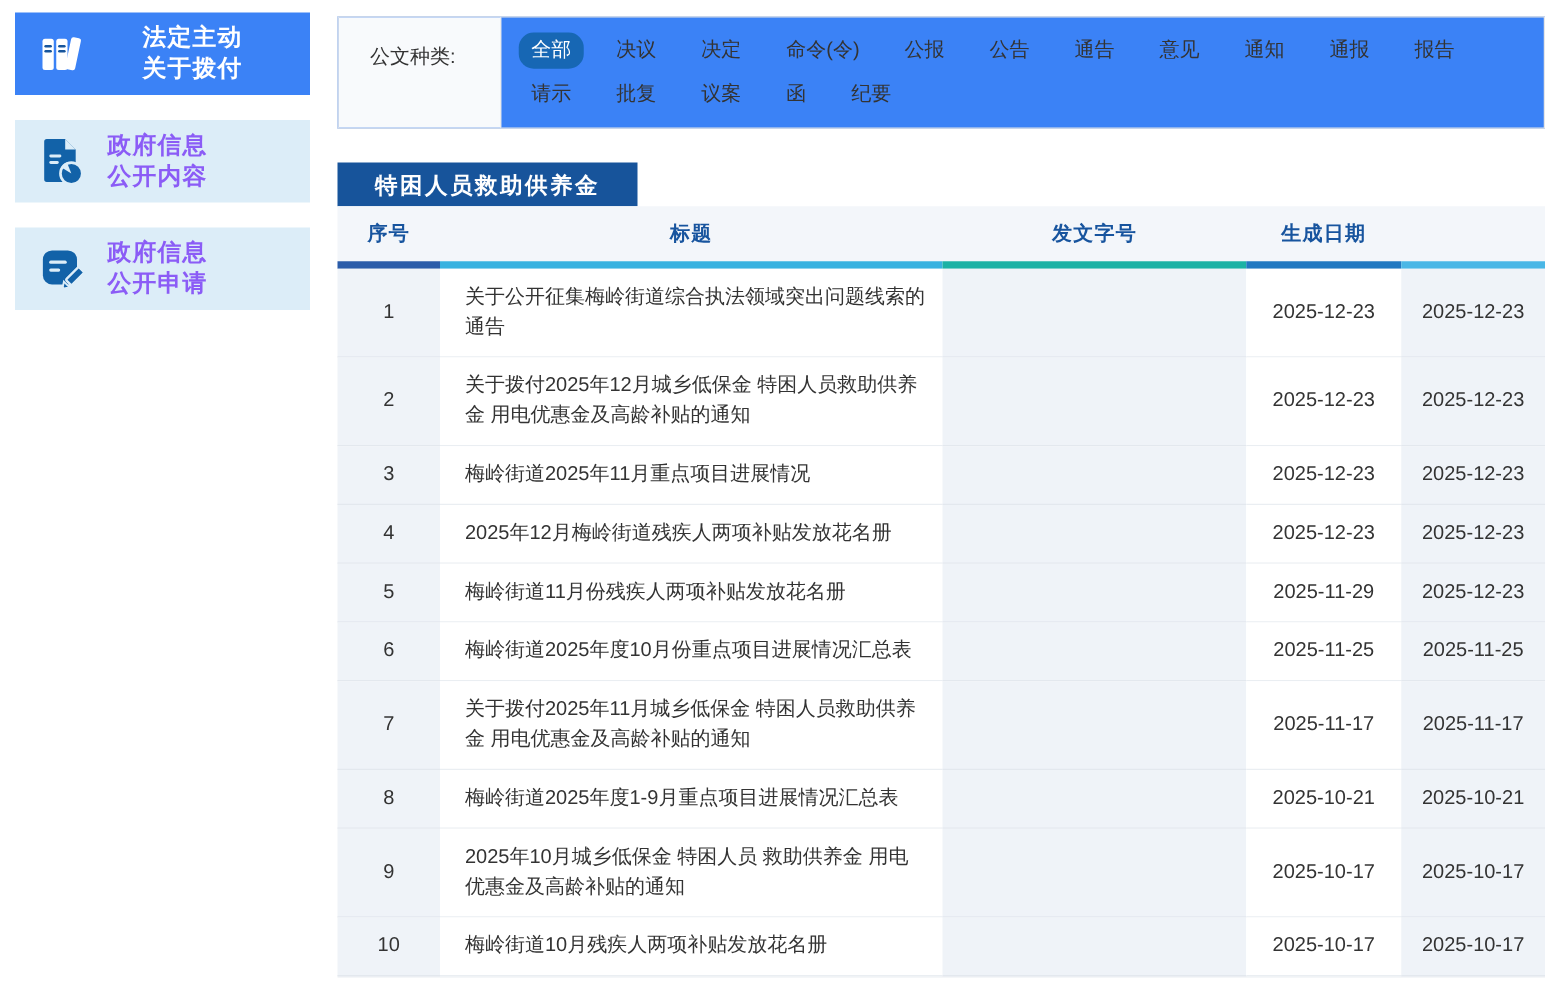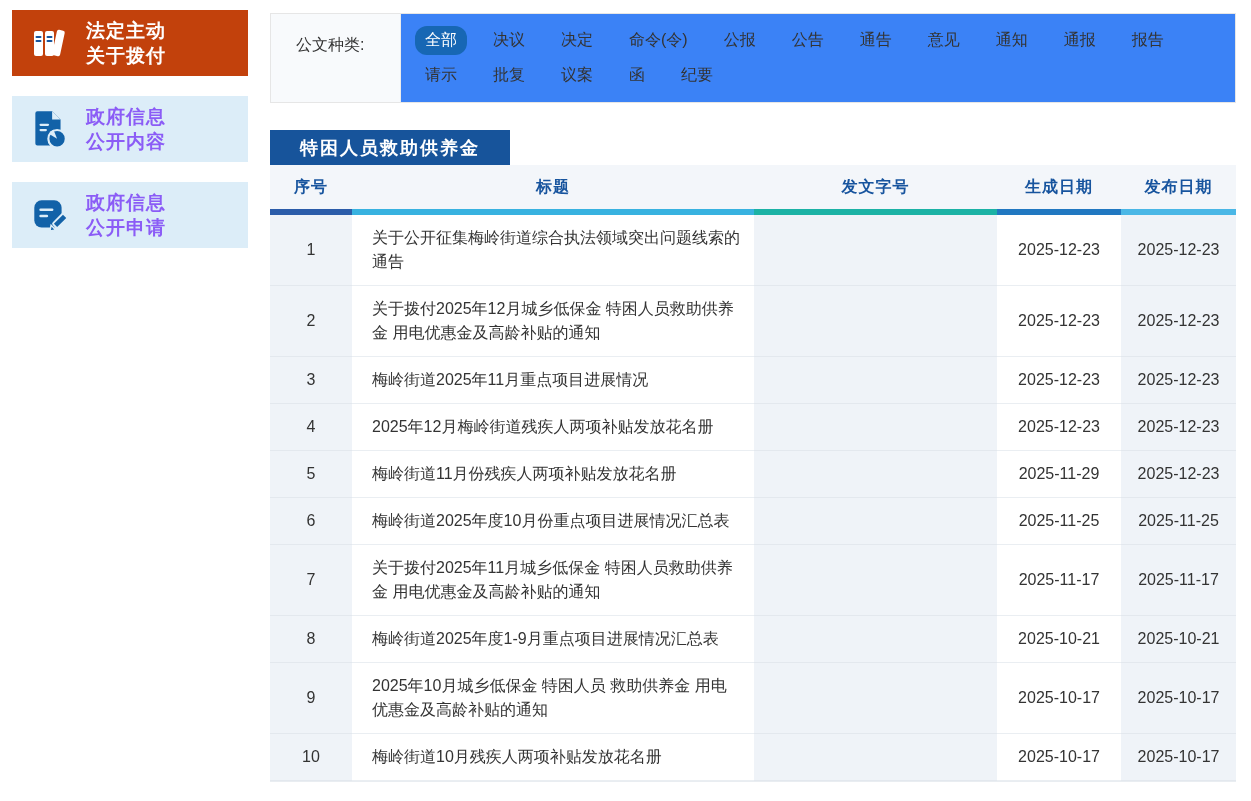--- a/index.html
+++ b/index.html
@@ -8,21 +8,21 @@
     width:1251px; height:801px; position:relative; overflow:hidden;
     font-family:"Liberation Sans","DejaVu Sans",sans-serif; color:#333;
   }
 
   
   .sidebar { position:absolute; left:12px; top:10px; width:236px; }
   .side-item {
     height:66px; margin-bottom:20px; display:flex; align-items:center;
     background:#dcedf8; color:#8b5cf6; cursor:pointer;
   }
-  .side-item.active { background:#c2410c; color:#fff; }
+  .side-item.active { background:#3b82f6; color:#fff;gap:28px; }
   .side-icon { width:74px; display:flex; justify-content:center; align-items:center; flex:0 0 74px; }
   .side-label { font-size:19px; font-weight:600; line-height:25px; letter-spacing:1px; }
 
   
   .main { position:absolute; left:270px; top:0; width:966px; }
 
   
   .filterbar {
     position:absolute; top:13px; left:0; width:966px; min-height:81px;
     border:1px solid #e6e6e6; background:#3b82f6; display:flex;
@@ -169,21 +169,20 @@
   <div class="section-tab">
     <span>特困人员救助供养金</span>
   </div>
 
   <div class="table">
     <div class="thead">
       <div class="th c1">序号</div>
       <div class="th c2">标题</div>
       <div class="th c3">发文字号</div>
       <div class="th c4">生成日期</div>
-      <div class="th c5">发布日期</div>
     </div>
     <div class="colorbar">
       <div class="seg c1" style="background: rgb(43, 92, 169);"></div>
       <div class="seg c2" style="background: rgb(56, 178, 224);"></div>
       <div class="seg c3" style="background: rgb(28, 178, 165);"></div>
       <div class="seg c4" style="background: rgb(33, 120, 193);"></div>
       <div class="seg c5" style="background: rgb(74, 183, 230);"></div>
     </div>
     <div id="tbody">
   <div class="tr">

